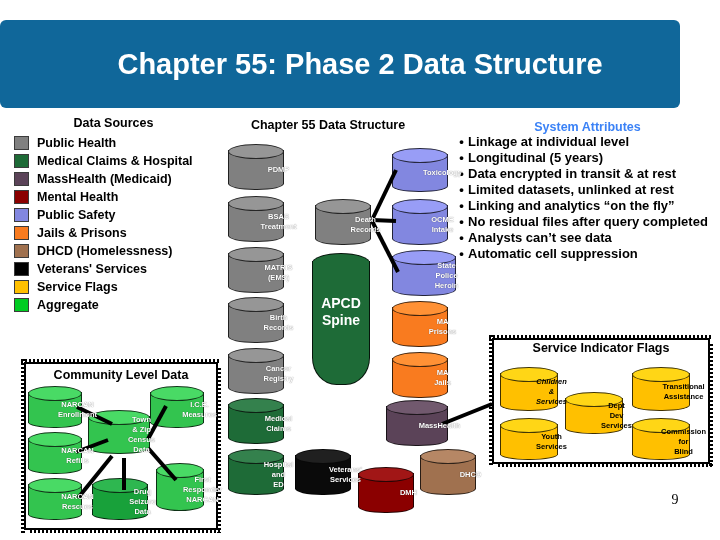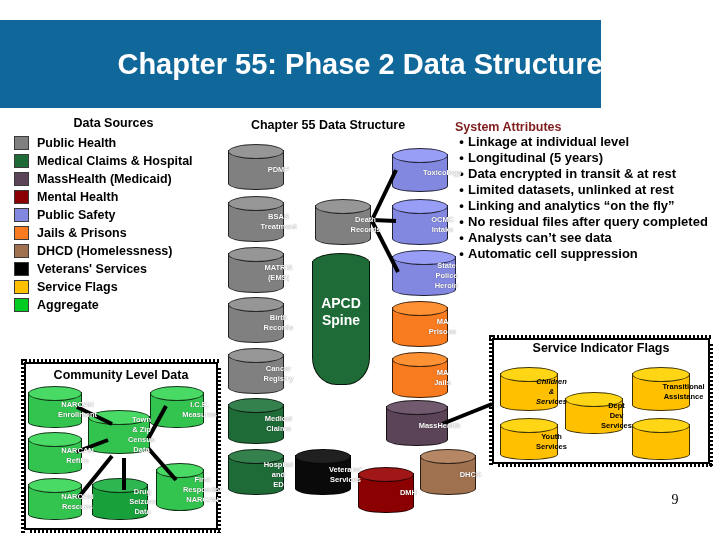--- a/index.html
+++ b/index.html
@@ -8,22 +8,23 @@
     background:#ffffff;
     font-family:"Liberation Sans", sans-serif;
     position:relative;
     overflow:hidden;
     -webkit-font-smoothing:none;
   }
   #root{position:absolute;left:0;top:0;width:720px;height:540px;}
 
   
   .banner{
-    position:absolute;left:0;top:20px;width:601px;height:88px;
+    position:absolute;left:0;top:20px;width:680px;height:88px;
     background:#10679a;
+    border-radius:6px;
   }
   .banner-title{
     position:absolute;left:0;top:0;width:720px;height:88px;
     display:flex;align-items:center;justify-content:center;
     color:#ffffff;font-size:29px;font-weight:bold;letter-spacing:0px;
     white-space:nowrap;
   }
 
   
   .hdr{
@@ -115,21 +116,21 @@
     position:absolute;left:-5px;top:-5px;right:-5px;height:4px;
     background-image:repeating-linear-gradient(to right,#000 0 2px,transparent 2px 4px);
   }
   .framed .shadow-l{
     position:absolute;left:-5px;top:-5px;width:4px;bottom:-5px;
     background-image:repeating-linear-gradient(to bottom,#000 0 2px,transparent 2px 4px);
   }
 
   
   #attrs{position:absolute;left:455px;top:120px;width:265px;}
-  .attrs-title{font-weight:bold;font-size:12.5px;color:#7f1d1d;}
+  .attrs-title{text-align:center;font-weight:bold;font-size:12.5px;color:#3b82f6;}
   .attr-row{
     display:flex;align-items:flex-start;font-size:13px;font-weight:bold;color:#000;
     line-height:16px;margin-top:0px;
   }
   .bullet{width:13px;flex:none;text-align:center;font-size:13px;line-height:16px;}
   .attr-txt{flex:1;}
 
   #pagenum{
     position:absolute;left:660px;top:492px;width:30px;text-align:center;
     font-size:14px;color:#000;font-family:"Liberation Serif",serif;
@@ -452,20 +453,24 @@
         <div class="body" style="background: rgb(255, 192, 0);"></div>
         <div class="top" style="background: rgb(255, 214, 22);"></div>
         <div class="lbl" style="color: rgb(0, 0, 0); text-shadow: none;">
           <span>Transitional</span>
           <span>Assistance</span>
         </div>
       </div>
       <div class="cyl" style="left: 632px; top: 418px; width: 58px; height: 42px;">
         <div class="body" style="background: rgb(255, 192, 0);"></div>
         <div class="top" style="background: rgb(255, 214, 22);"></div>
+        <div class="lbl" style="color: rgb(0, 0, 0); text-shadow: none;">
+          <span>Commission</span>
+          <span>for Blind</span>
+        </div>
       </div>
     </div>
 
   <div id="attrs">
     <div class="attrs-title">System Attributes</div>
     <div id="attr-rows">
         <div class="attr-row">
           <div class="bullet">•</div>
           <div class="attr-txt">Linkage at individual level</div>
         </div>

